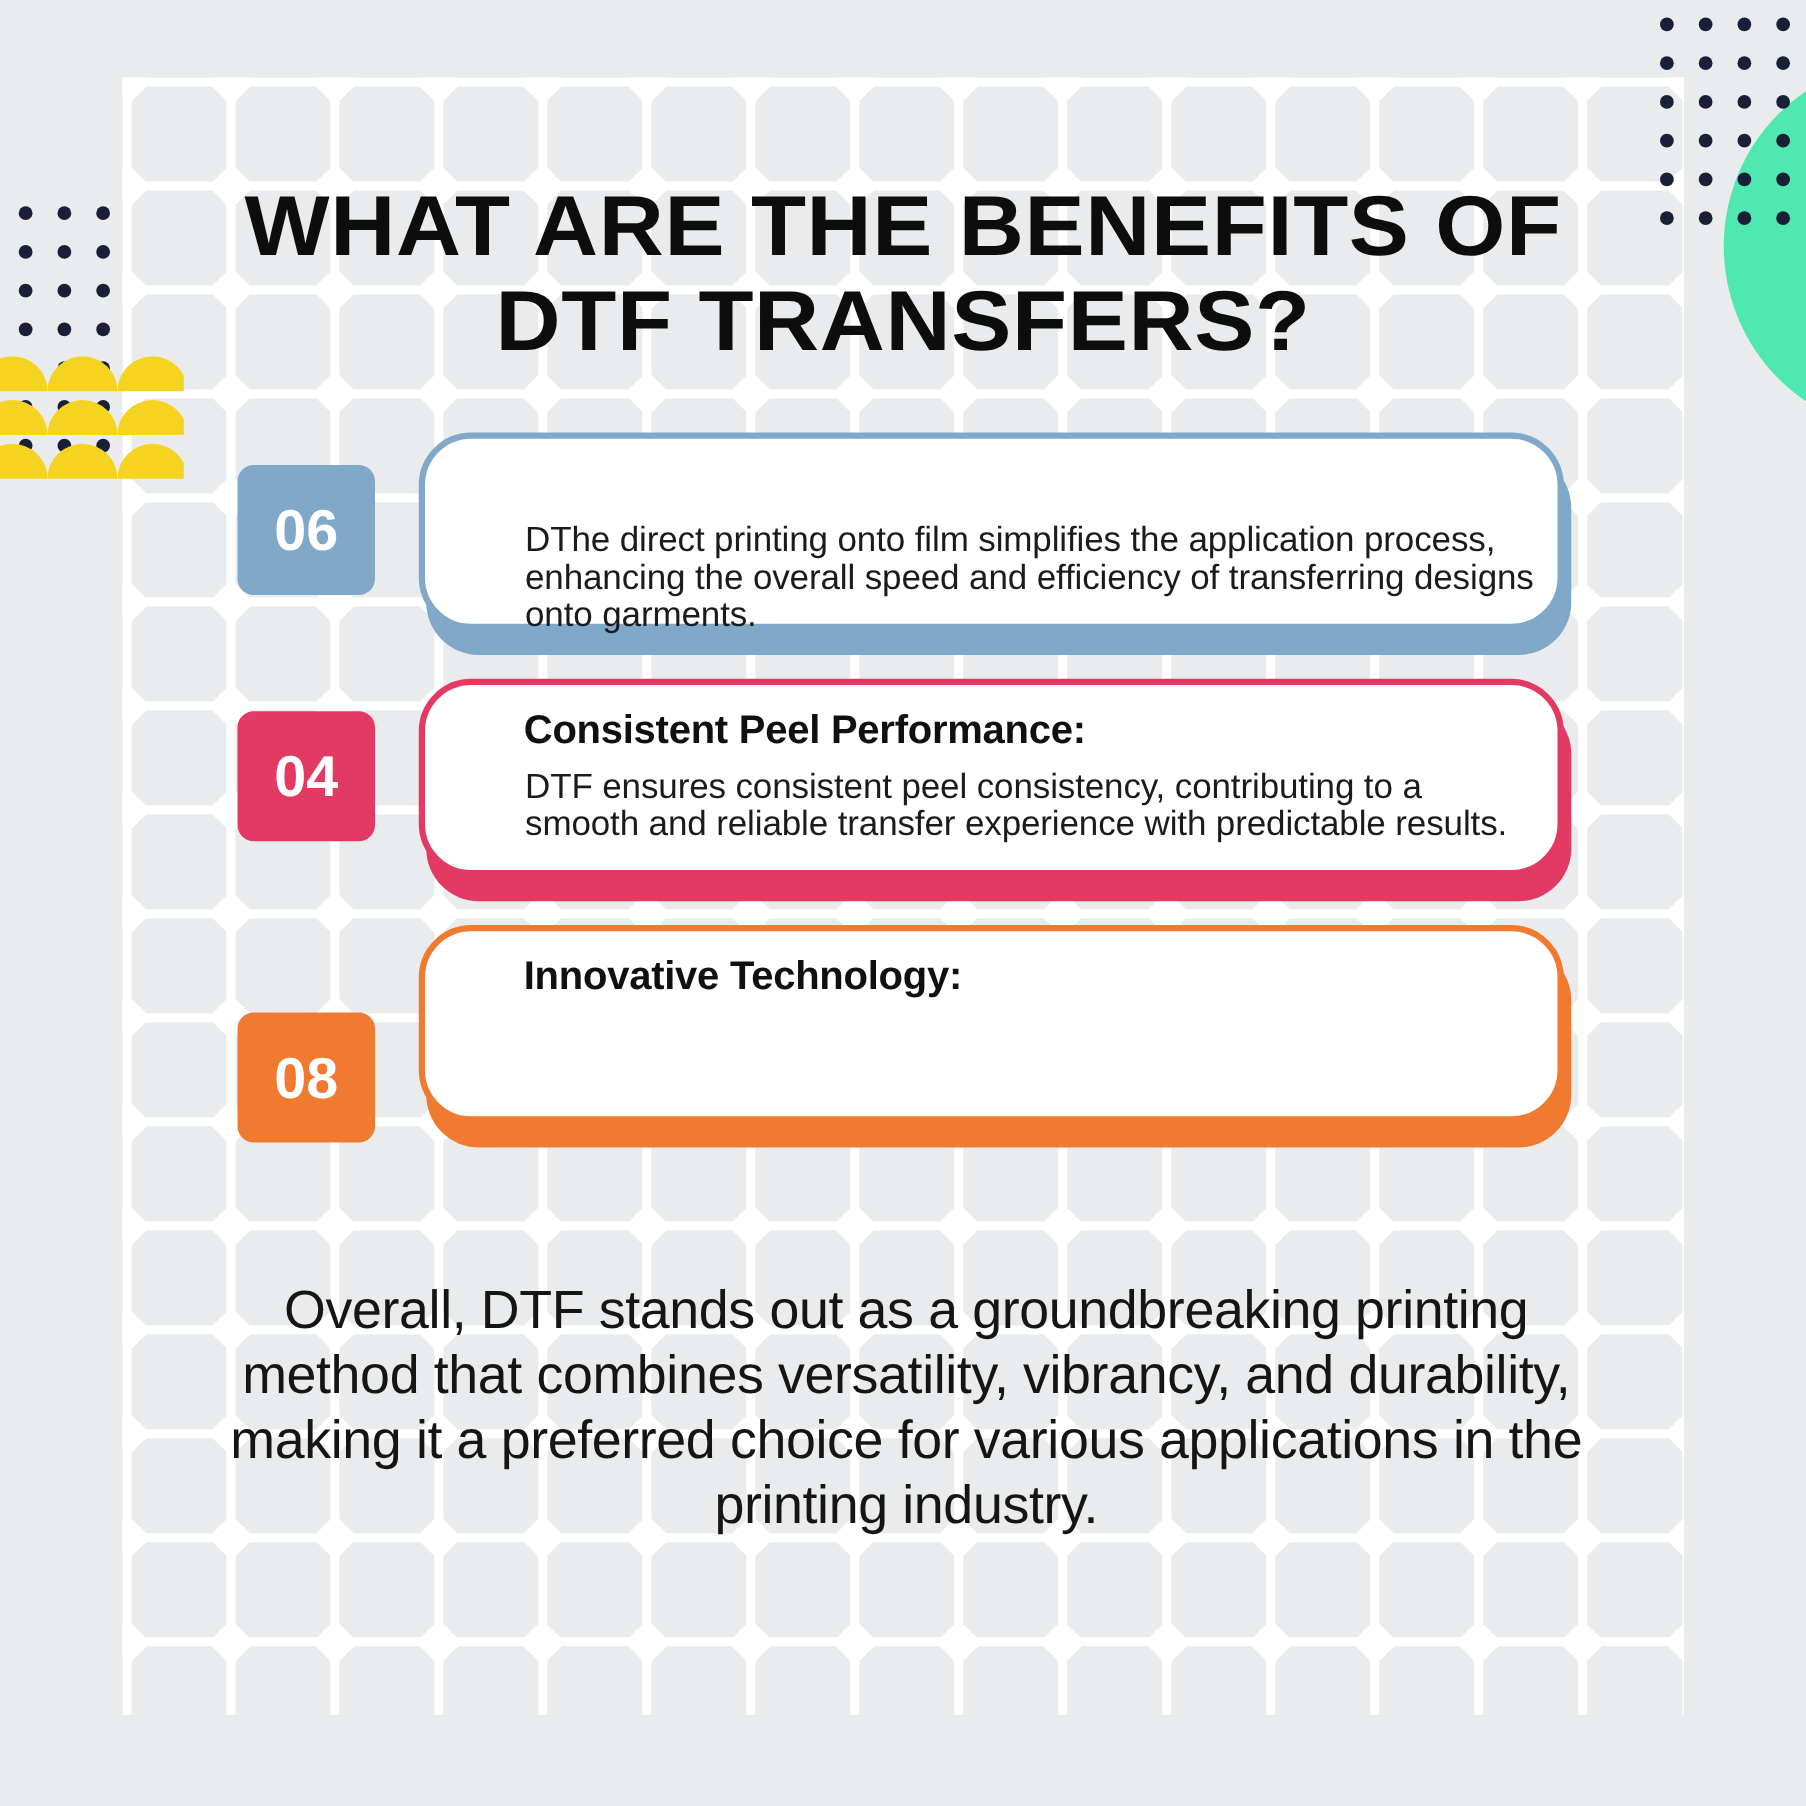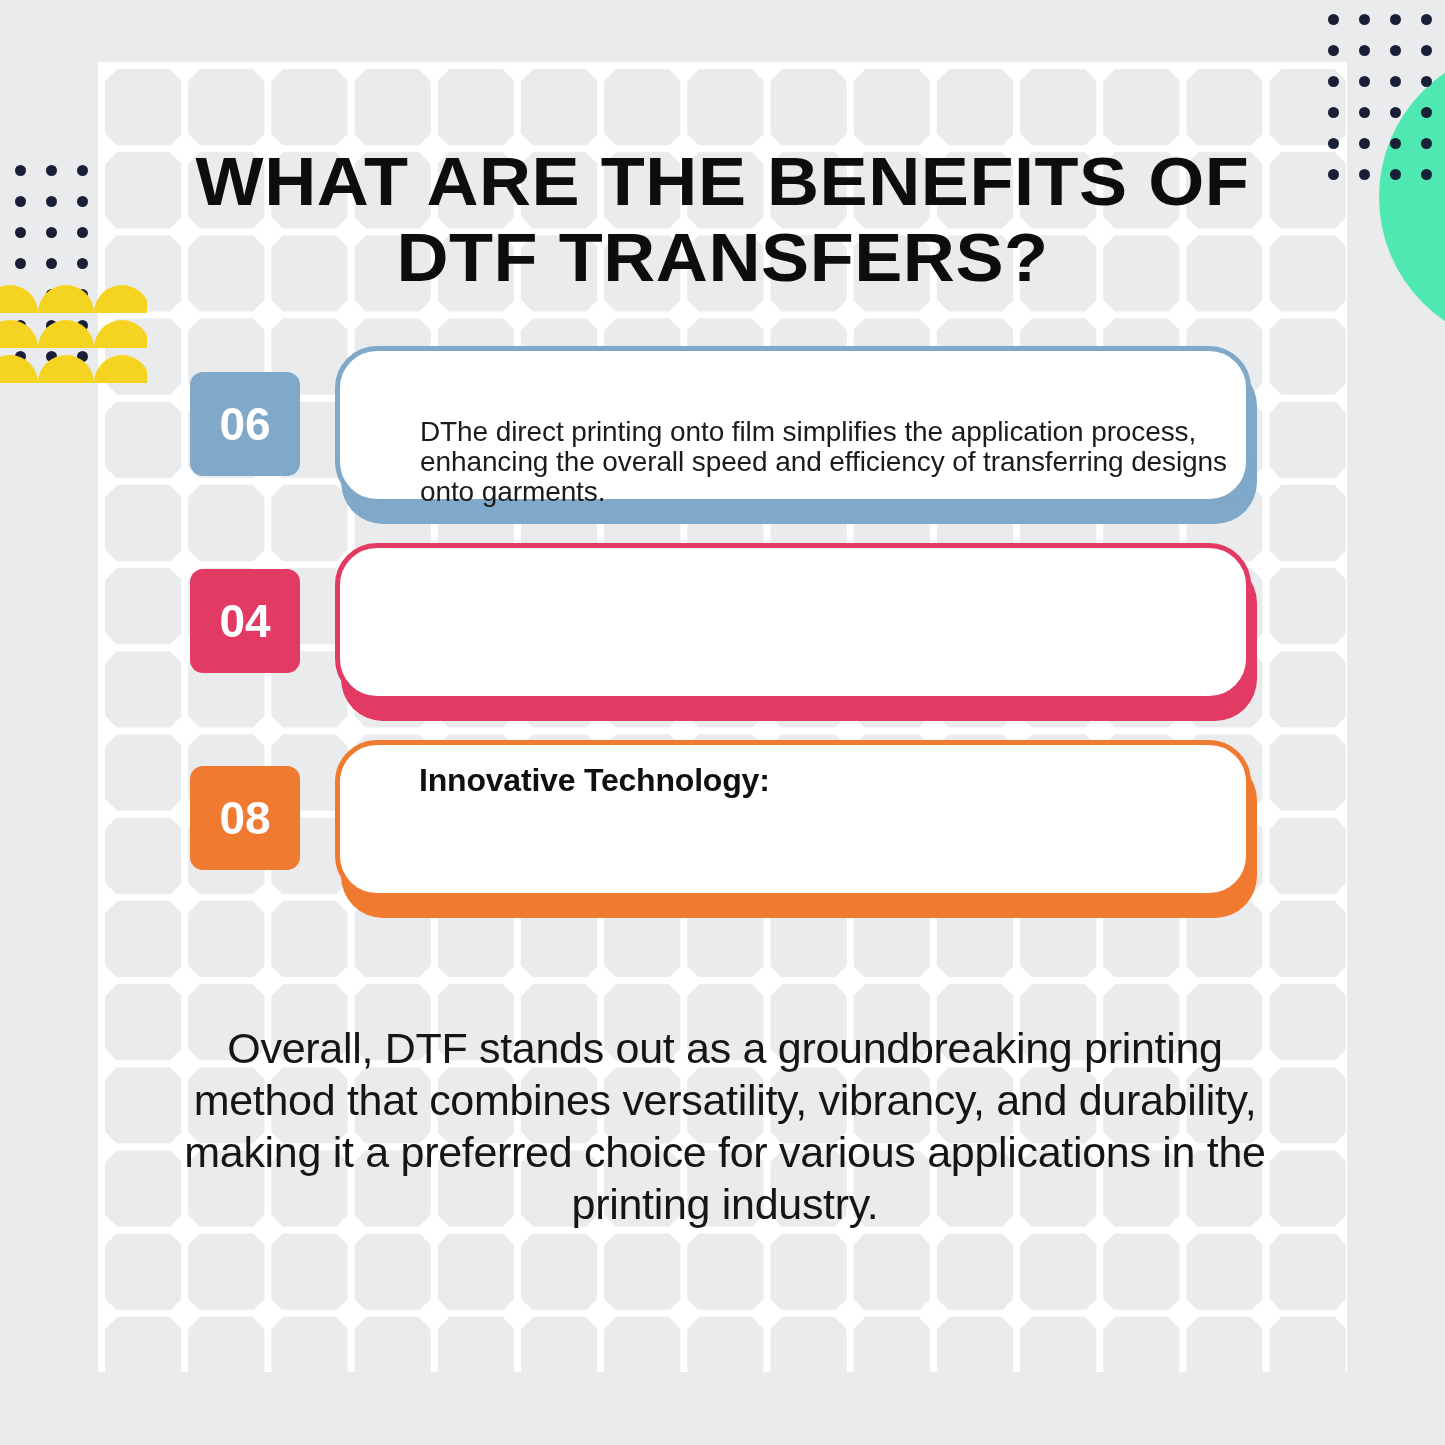--- a/index.html
+++ b/index.html
@@ -543,26 +543,28 @@
         <div class="card-body">DThe direct printing onto film simplifies the application process, enhancing the overall speed and efficiency of transferring designs onto garments.</div>
       </div>
     </div>
   </div>
 
   <div class="row" id="row-1">
     <div class="badge" id="badge-1" style="background: rgb(226, 58, 99);">04</div>
     <div class="card-wrap">
       <div class="card-shadow" id="shadow-1" style="background: rgb(226, 58, 99);"></div>
       <div class="card" id="card-1" style="border-color: rgb(226, 58, 99);">
+        <div class="card-heading">Consistent Peel Performance:</div>
+        <div class="card-body">DTF ensures consistent peel consistency, contributing to a smooth and reliable transfer experience with predictable results.</div>
       </div>
     </div>
   </div>
 
   <div class="row" id="row-2">
-    <div class="badge" id="badge-2" style="background: rgb(240, 123, 48);">08</div>
+    <div class="badge" id="badge-2" style="background: rgb(240, 123, 48); margin-top: 44px;">08</div>
     <div class="card-wrap">
       <div class="card-shadow" id="shadow-2" style="background: rgb(240, 123, 48);"></div>
       <div class="card" id="card-2" style="border-color: rgb(240, 123, 48);">
         <div class="card-heading">Innovative Technology:</div>
       </div>
     </div>
   </div>
 
   <div id="summary">Overall, DTF stands out as a groundbreaking printing method that combines versatility, vibrancy, and durability, making it a preferred choice for various applications in the printing industry.</div>
 

